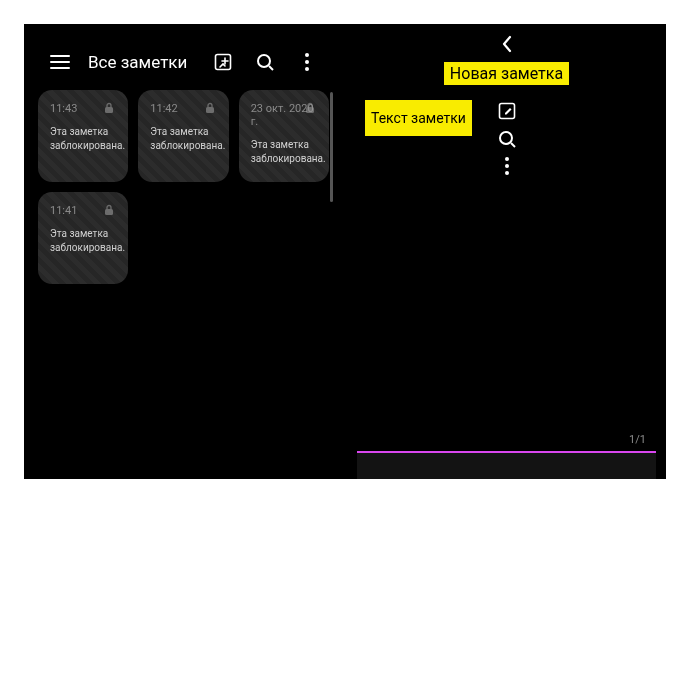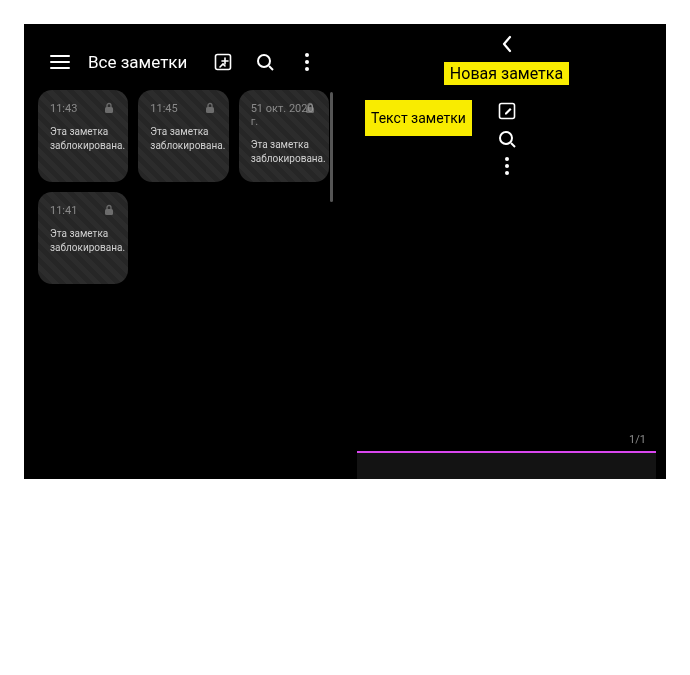--- a/index.html
+++ b/index.html
@@ -115,32 +115,32 @@
       <div class="note-text">Эта заметка заблокирована.</div>
       <div class="note-lock">
         <svg width="14" height="14" viewBox="0 0 14 14" fill="#9a9a9a">
                 <rect x="3" y="6" width="8" height="6" rx="1.5"></rect>
                 <path d="M5 6V4.5a2 2 0 0 1 4 0V6" fill="none" stroke="#9a9a9a" stroke-width="1.3"></path>
               </svg>
       </div>
     </div>
 
     <div class="note-card">
-      <div class="note-time">11:45</div>
-      <div class="note-text">Эта заметка заблокирована.</div>
-      <div class="note-lock">
-        <svg width="14" height="14" viewBox="0 0 14 14" fill="#9a9a9a">
-                <rect x="3" y="6" width="8" height="6" rx="1.5"></rect>
-                <path d="M5 6V4.5a2 2 0 0 1 4 0V6" fill="none" stroke="#9a9a9a" stroke-width="1.3"></path>
-              </svg>
-      </div>
-    </div>
-
-    <div class="note-card">
-      <div class="note-time">51 окт. 2020 г.</div>
+      <div class="note-time">11:42</div>
+      <div class="note-text">Эта заметка заблокирована.</div>
+      <div class="note-lock">
+        <svg width="14" height="14" viewBox="0 0 14 14" fill="#9a9a9a">
+                <rect x="3" y="6" width="8" height="6" rx="1.5"></rect>
+                <path d="M5 6V4.5a2 2 0 0 1 4 0V6" fill="none" stroke="#9a9a9a" stroke-width="1.3"></path>
+              </svg>
+      </div>
+    </div>
+
+    <div class="note-card">
+      <div class="note-time">23 окт. 2020 г.</div>
       <div class="note-text">Эта заметка заблокирована.</div>
       <div class="note-lock">
         <svg width="14" height="14" viewBox="0 0 14 14" fill="#9a9a9a">
                 <rect x="3" y="6" width="8" height="6" rx="1.5"></rect>
                 <path d="M5 6V4.5a2 2 0 0 1 4 0V6" fill="none" stroke="#9a9a9a" stroke-width="1.3"></path>
               </svg>
       </div>
     </div>
 
     <div class="note-card">

